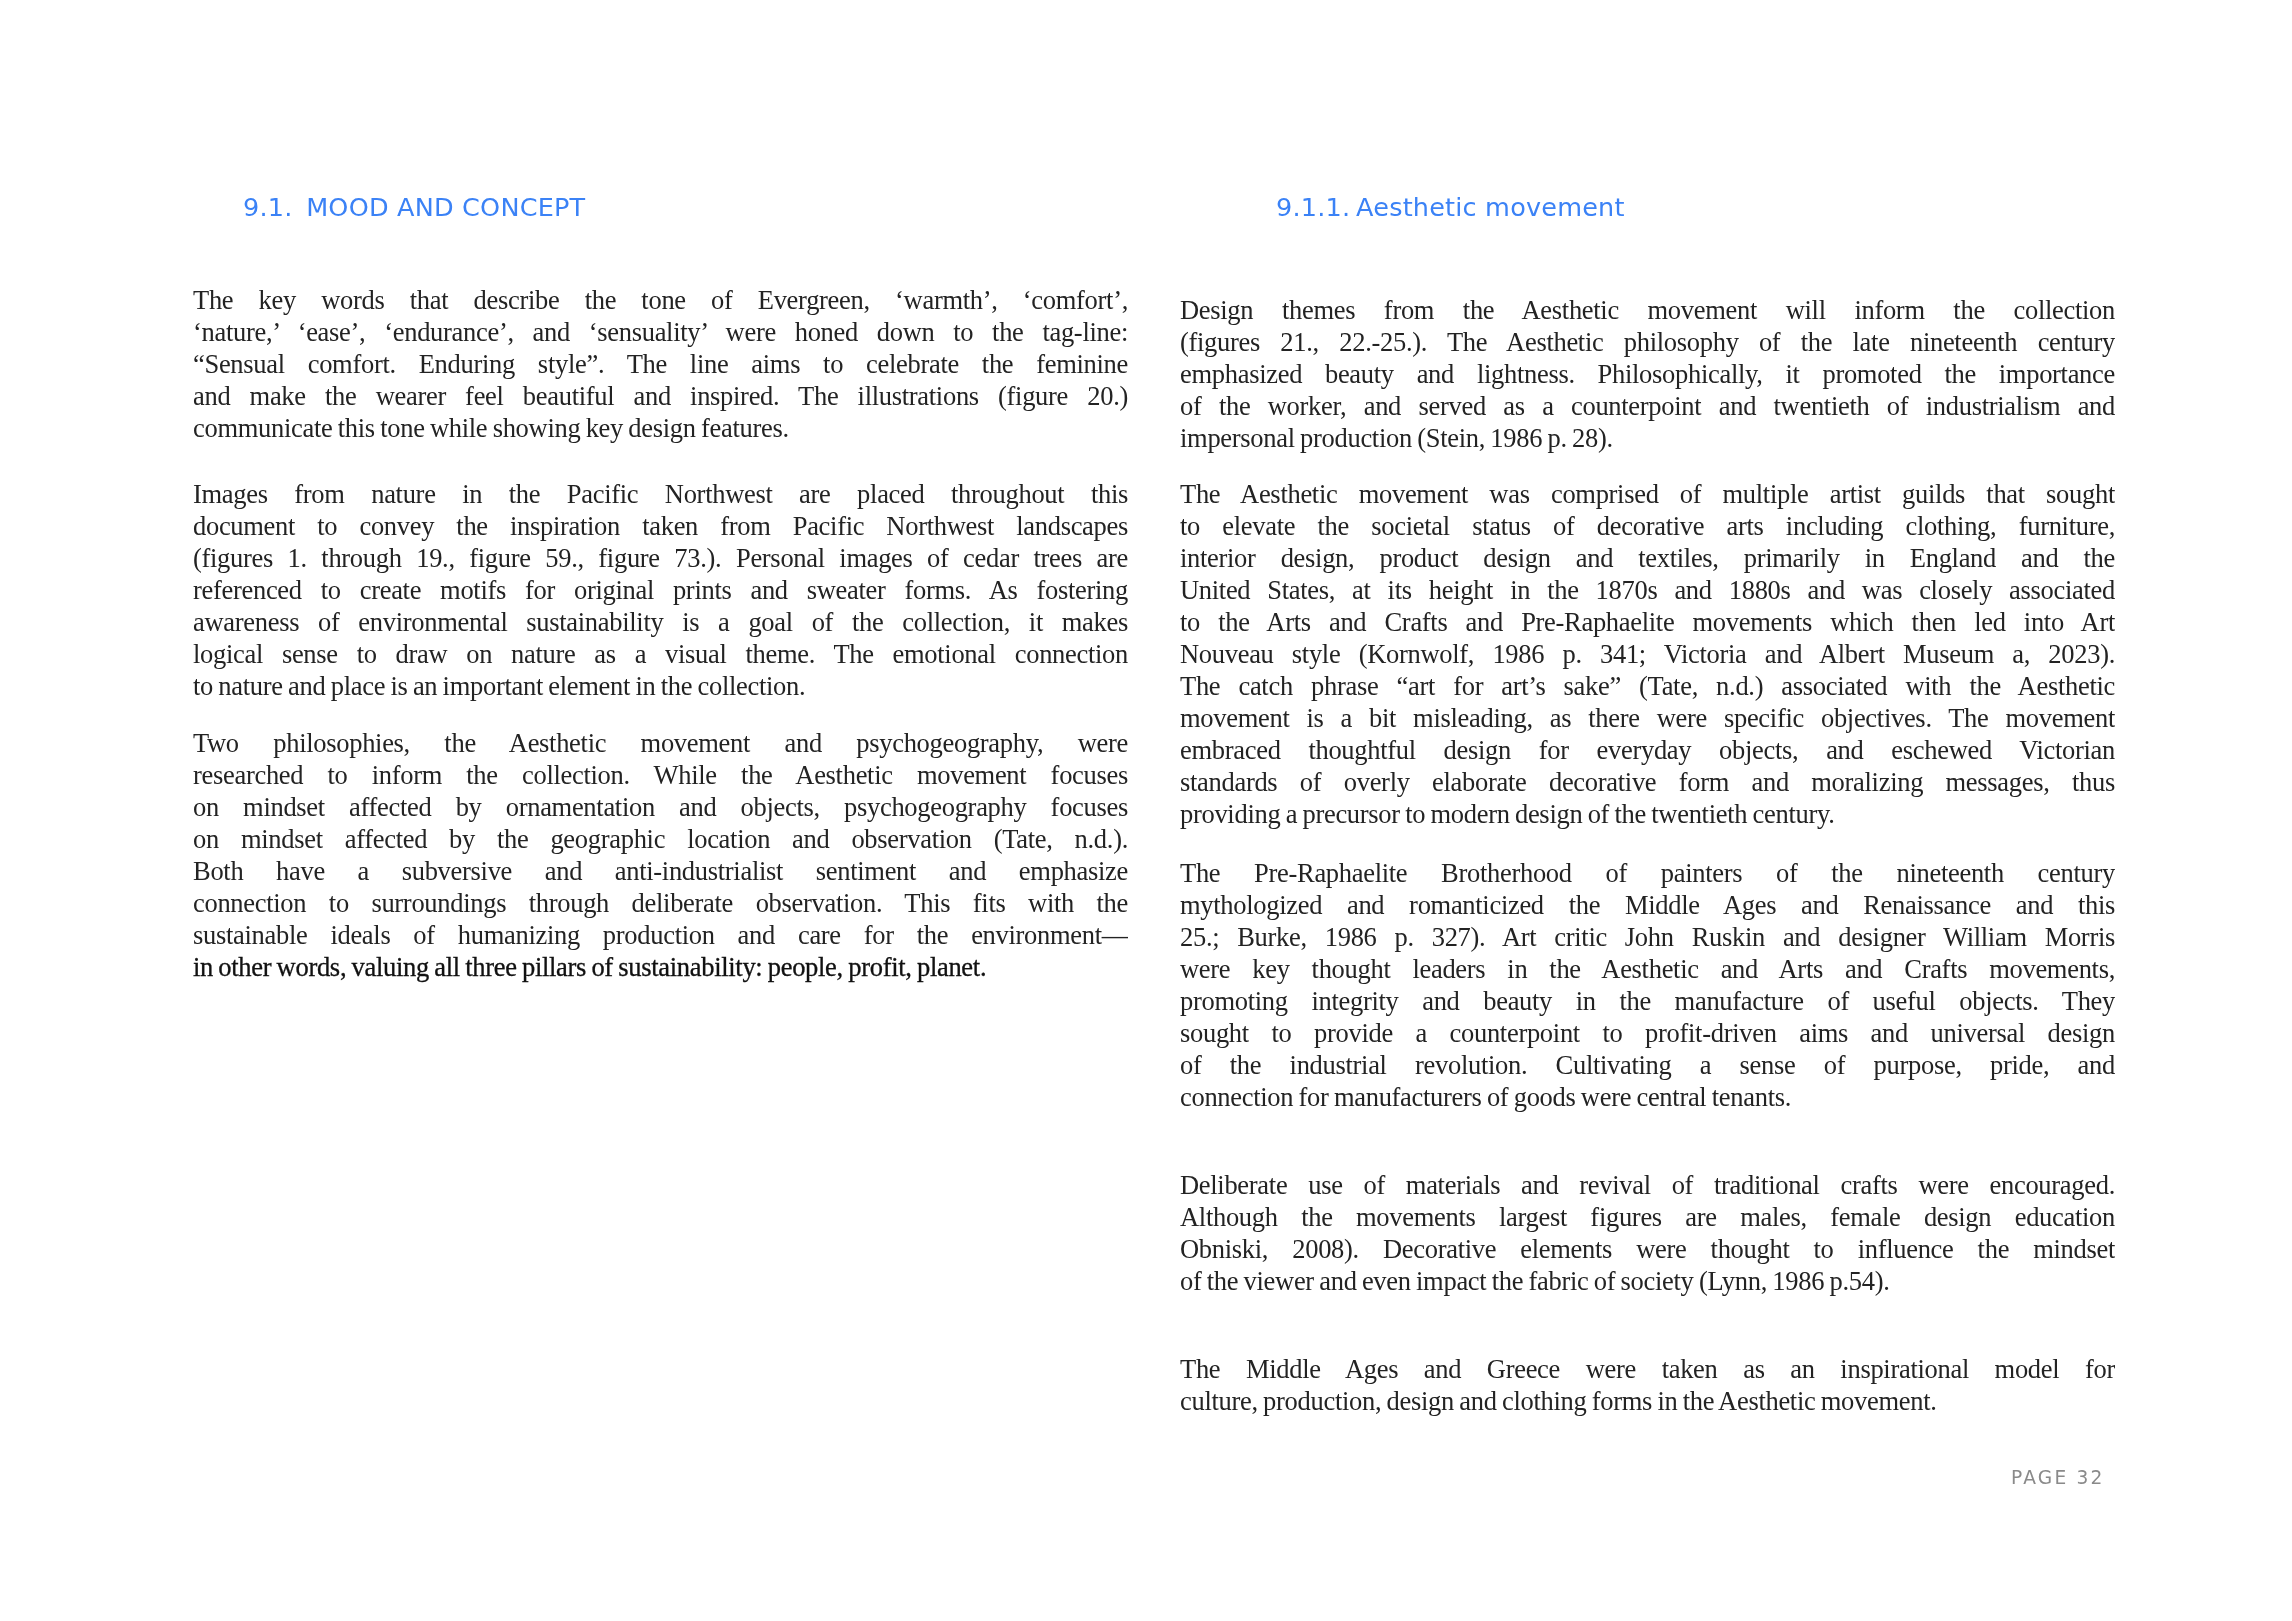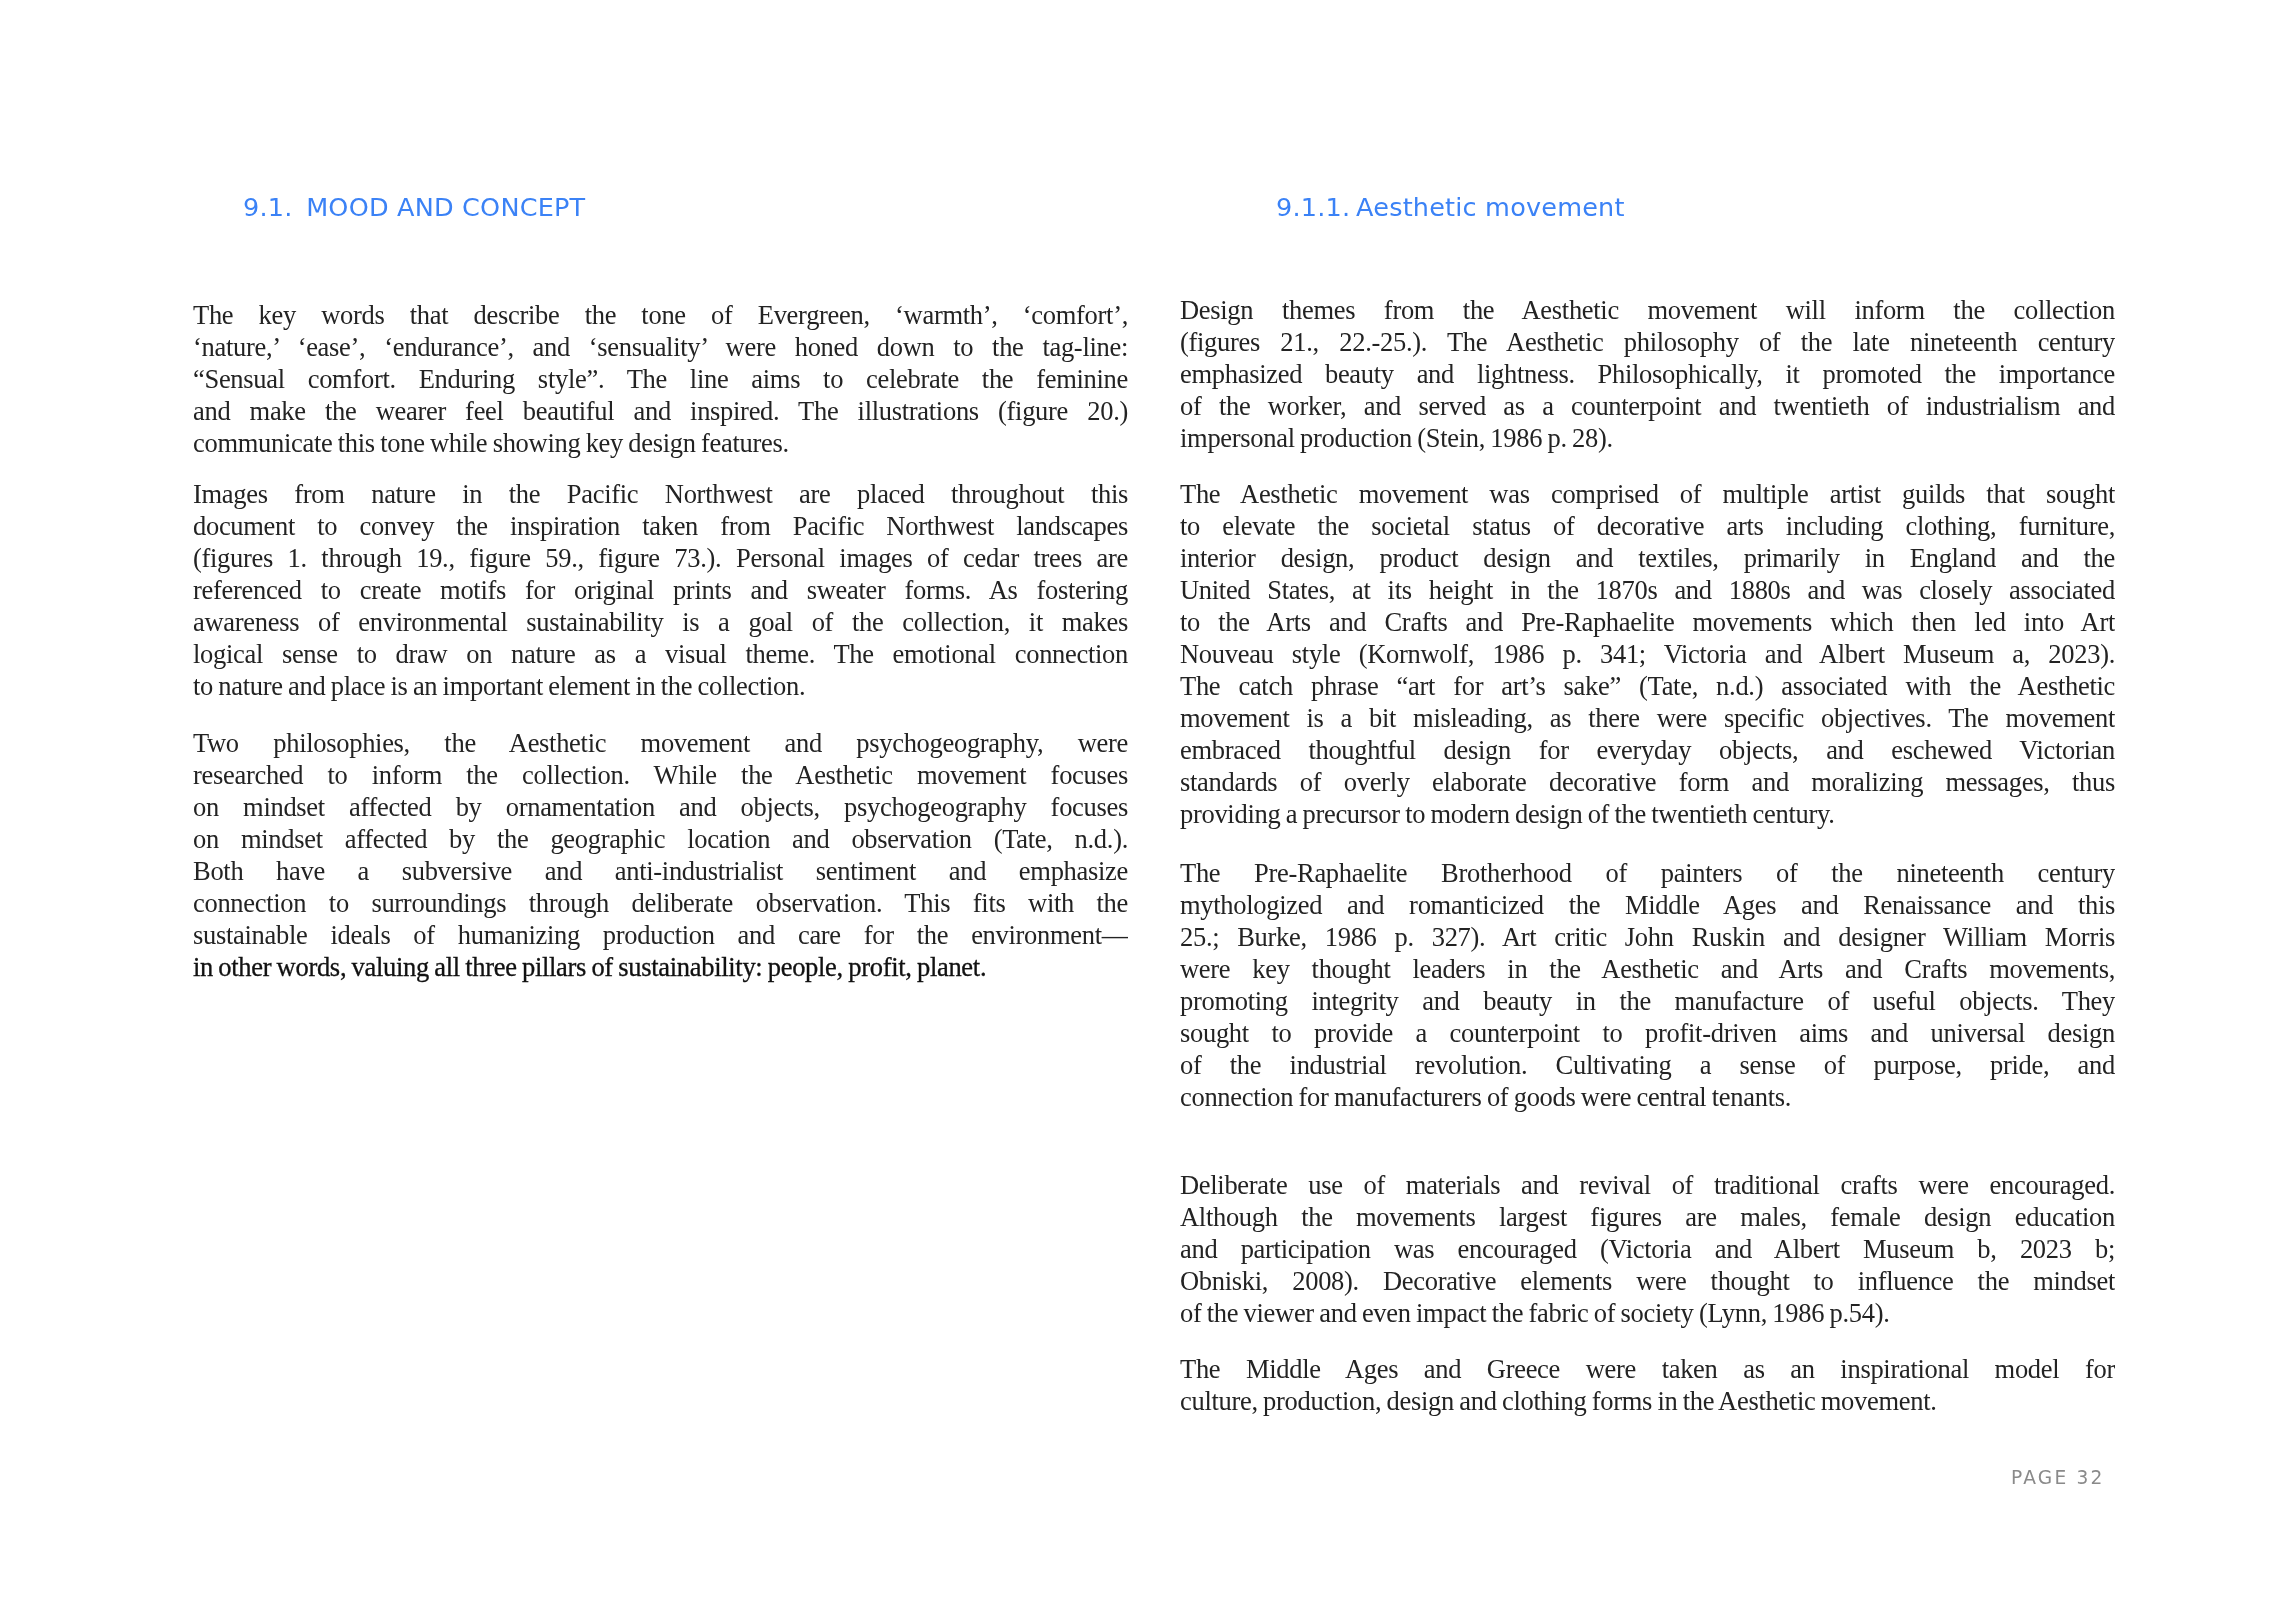--- a/index.html
+++ b/index.html
@@ -83,21 +83,21 @@
 
 <h2 id="heading-left" class="heading">
   <span class="num">9.1.</span><span>MOOD AND CONCEPT</span>
 </h2>
 
 <h2 id="heading-right" class="heading">
   <span class="num">9.1.1.</span><span>Aesthetic movement</span>
 </h2>
 
 <div id="column-left" class="column">
-    <p class="para" style="top: 299px;">
+    <p class="para" style="top: 284px;">
       <span class="line">The key words that describe the tone of Evergreen, ‘warmth’, ‘comfort’,</span>
       <span class="line">‘nature,’ ‘ease’, ‘endurance’, and ‘sensuality’ were honed  down to the tag-line:</span>
       <span class="line">“Sensual comfort. Enduring style”. The line aims to celebrate the feminine</span>
       <span class="line">and make the wearer feel beautiful and inspired. The illustrations (figure 20.)</span>
       <span class="line last">communicate this tone while showing key design features.</span>
     </p>
     <p class="para" style="top: 478px;">
       <span class="line">Images from nature in the Pacific Northwest are placed throughout this</span>
       <span class="line">document to convey the inspiration taken from Pacific Northwest landscapes</span>
       <span class="line">(figures 1. through 19., figure 59., figure 73.). Personal images of cedar trees are</span>
@@ -145,21 +145,20 @@
       <span class="line">25.; Burke, 1986 p. 327). Art critic John Ruskin and designer William Morris</span>
       <span class="line">were key thought leaders in the Aesthetic and Arts and Crafts movements,</span>
       <span class="line">promoting integrity and beauty in the manufacture of useful objects. They</span>
       <span class="line">sought to provide a counterpoint to profit-driven aims and universal design</span>
       <span class="line">of the industrial revolution. Cultivating a sense of purpose, pride, and</span>
       <span class="line last">connection for manufacturers of goods were central tenants.</span>
     </p>
     <p class="para" style="top: 1169px;">
       <span class="line">Deliberate use of materials and revival of traditional crafts were encouraged.</span>
       <span class="line">Although the movements largest figures are males, female design education</span>
-      <span class="line">and participation was encouraged (Victoria and Albert Museum b, 2023 b;</span>
       <span class="line">Obniski, 2008). Decorative elements were thought to influence the mindset</span>
       <span class="line last">of the viewer and even impact the fabric of society (Lynn, 1986 p.54).</span>
     </p>
     <p class="para" style="top: 1353px;">
       <span class="line">The Middle Ages and Greece were taken as an inspirational model for</span>
       <span class="line last">culture, production, design and clothing forms in the Aesthetic movement.</span>
     </p>
   </div>
 
 <div class="page-number">PAGE 32</div>

